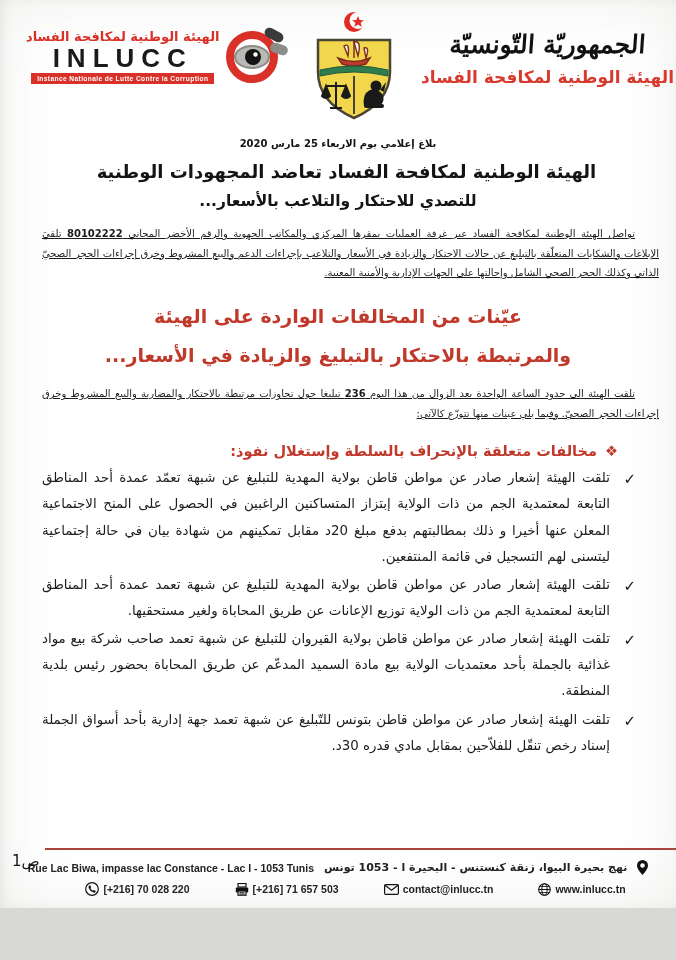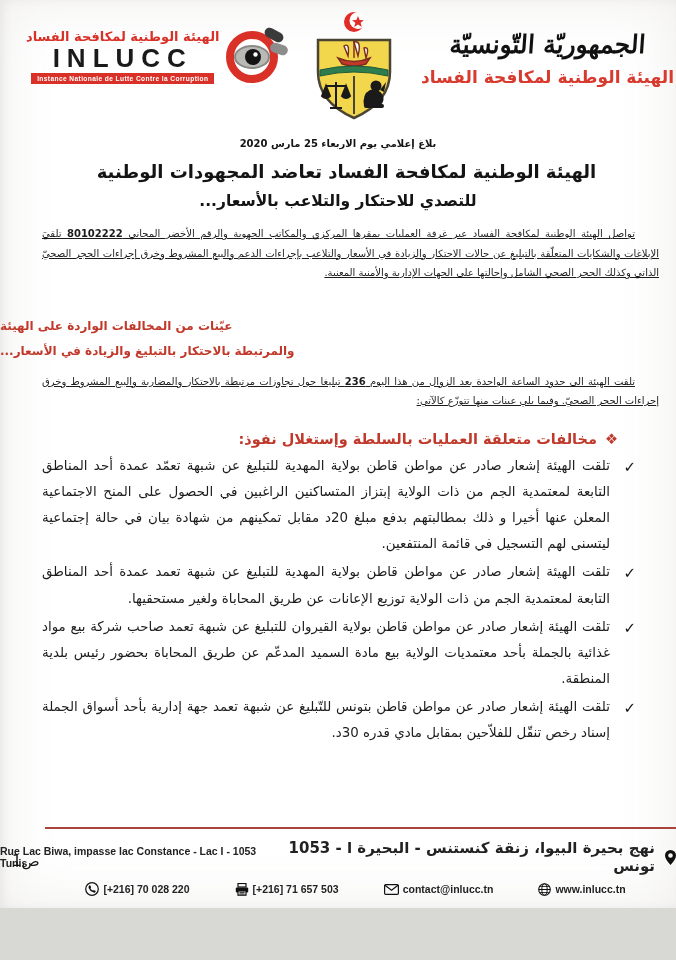--- a/index.html
+++ b/index.html
@@ -20,32 +20,32 @@
   .gov-ar1{font-family:"DejaVu Serif",serif;font-weight:bold;font-size:25px;color:#111;direction:rtl;transform:skewX(-4deg);}
   .gov-ar2{color:#d93a2e;font-weight:bold;font-size:17px;direction:rtl;margin-top:8px;white-space:nowrap;}
   
   .titles{text-align:center;color:#141414;}
   .t1{font-size:10px;font-weight:bold;margin-top:16px;direction:rtl;}
   .t2{font-size:18px;font-weight:bold;margin-top:12px;direction:rtl;padding-left:17px;}
   .t3{font-size:15.5px;font-weight:bold;margin-top:10px;direction:rtl;}
   
   .para{direction:rtl;text-align:justify;padding:0 17px 0 42px;font-size:10px;line-height:1.95;color:#1c1c1c;text-indent:24px;margin-top:14px;text-decoration:underline;}
   .num-bold{font-weight:bold;}
-  .red-subtitle{color:#c0392b;font-weight:bold;text-align:left;font-size:12px;line-height:2.1;direction:rtl;margin-top:21px;}
+  .red-subtitle{color:#c0392b;font-weight:bold;text-align:center;font-size:19px;line-height:2.1;direction:rtl;margin-top:4px;}
   .section-heading{direction:rtl;padding:0 58px 0 40px;color:#c0392b;font-weight:bold;font-size:14.5px;margin-top:10px;display:flex;gap:8px;align-items:baseline;}
   .bullets{direction:rtl;padding:4px 40px 0 42px;margin:0;list-style:none;}
   .bullets li{display:flex;gap:8px;font-size:13.4px;line-height:1.95;color:#1c1c1c;margin-top:2px;}
   .bullets .check{flex:0 0 18px;font-weight:bold;font-size:15px;color:#111;}
   .bullets .btxt{text-align:justify;}
   
   .footer{margin-top:auto;padding-bottom:12px;position:relative;}
   .footer-rule{height:2px;background:#a8443c;margin-left:45px;margin-bottom:10px;}
   .footer-row{display:flex;justify-content:center;align-items:center;gap:10px;font-family:"Liberation Sans",sans-serif;font-size:10.5px;font-weight:bold;color:#222;}
   .footer-row + .footer-row{margin-top:7px;}
-  .addr-ar{direction:rtl;font-family:"DejaVu Sans",sans-serif;font-size:15px;}
+  .addr-ar{direction:rtl;font-family:"DejaVu Sans",sans-serif;font-size:11px;}
   .ficon{display:inline-flex;align-items:center;}
   .contact-item{display:flex;align-items:center;gap:4px;padding-left:35px;}
   .page-marker{position:absolute;left:12px;bottom:38px;font-size:15px;font-weight:normal;color:#111;direction:rtl;}
 </style>
 </head>
 <body>
 
 <div class="page">
 
   <div class="header">
@@ -123,21 +123,21 @@
 
   <div class="red-subtitle">
     <div>عيّنات من المخالفات الواردة على الهيئة</div>
     <div>والمرتبطة بالاحتكار بالتبليغ والزيادة في الأسعار...</div>
   </div>
 
   <p class="para" style="margin-top:8px;"><span>تلقت الهيئة الى حدود الساعة الواحدة بعد الزوال من هذا اليوم </span><span class="num-bold">236</span><span> تبليغا حول تجاوزات مرتبطة بالاحتكار والمضاربة والبيع المشروط وخرق إجراءات الحجر الصحيّ. وفيما يلي عينات منها تتوزّع كالآتي:</span></p>
 
   <div class="section-heading">
     <span>❖</span>
-    <span>مخالفات متعلقة العمليات بالسلطة وإستغلال نفوذ:</span>
+    <span>مخالفات متعلقة بالإنحراف بالسلطة وإستغلال نفوذ:</span>
   </div>
 
   <ul class="bullets">
     <li>
       <span class="check">✓</span>
       <span class="btxt">تلقت الهيئة إشعار صادر عن مواطن قاطن بولاية المهدية للتبليغ عن شبهة تعمّد عمدة أحد المناطق التابعة لمعتمدية الجم من ذات الولاية إبتزاز المتساكنين الراغبين في الحصول على المنح الاجتماعية المعلن عنها أخيرا و ذلك بمطالبتهم بدفع مبلغ 20د مقابل تمكينهم من شهادة بيان في حالة إجتماعية ليتسنى لهم التسجيل في قائمة المنتفعين.</span>
     </li>
     <li>
       <span class="check">✓</span>
       <span class="btxt">تلقت الهيئة إشعار صادر عن مواطن قاطن بولاية المهدية للتبليغ عن شبهة تعمد عمدة أحد المناطق التابعة لمعتمدية الجم من ذات الولاية توزيع الإعانات عن طريق المحاباة ولغير مستحقيها.</span>

